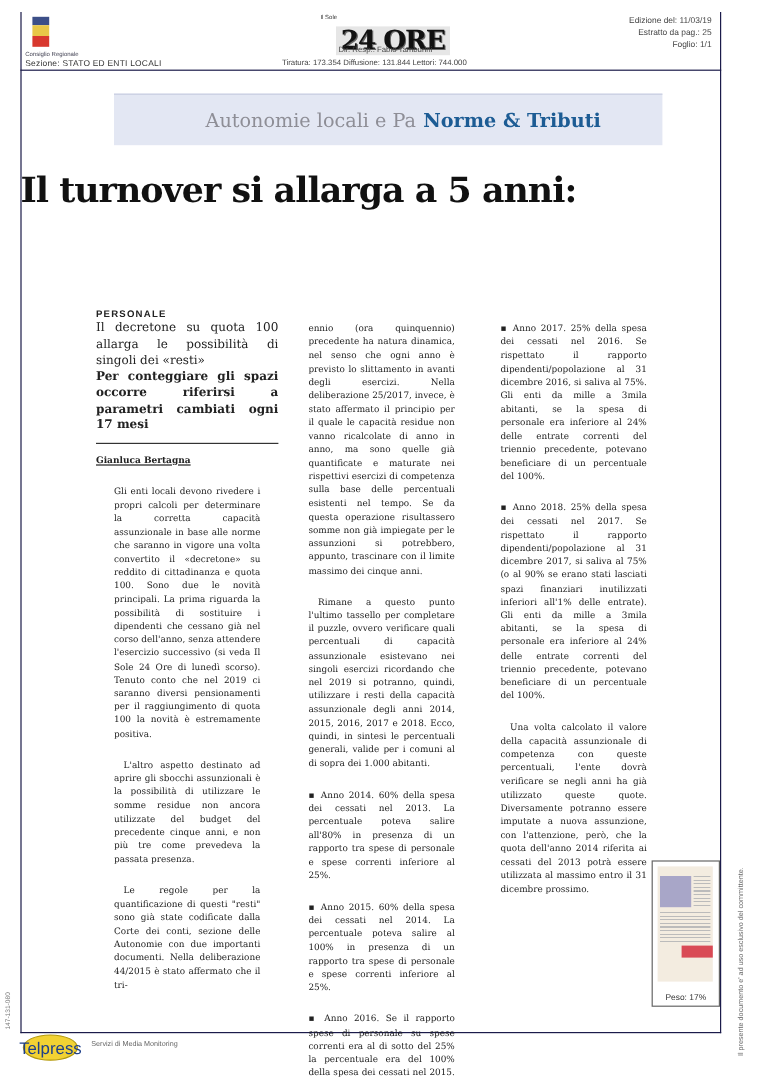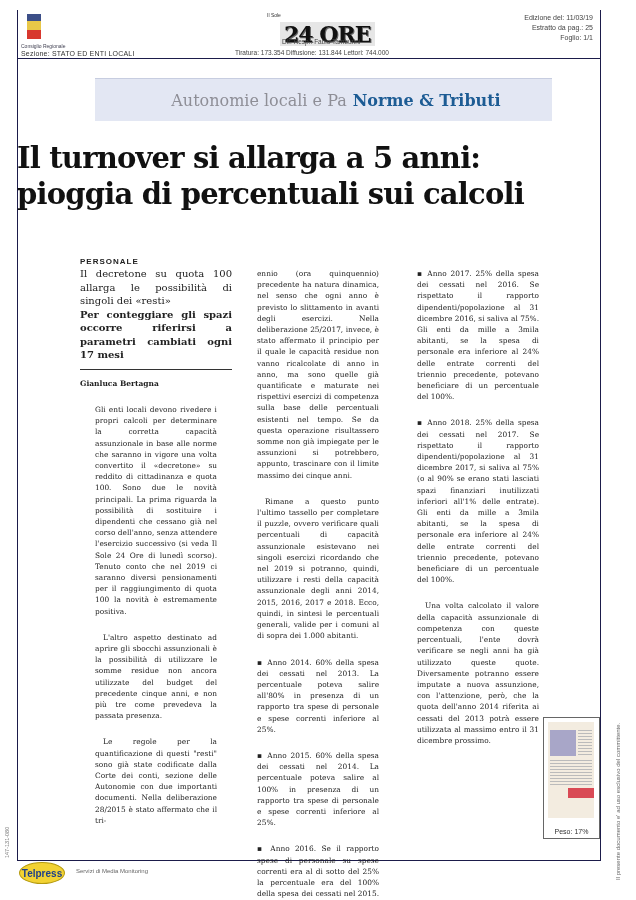--- a/index.html
+++ b/index.html
@@ -22,31 +22,31 @@
   .band .brand { font-family:"DejaVu Serif",serif; font-size:16px; font-weight:bold; color:#1d5c94; }
   .headline { position:absolute; left:17px; top:140px; width:580px; font-family:"DejaVu Serif",serif; font-weight:bold; font-size:29px; line-height:36px; color:#111; letter-spacing:-0.8px; }
   .headline div { white-space:nowrap; }
   .col { position:absolute; font-family:"DejaVu Serif",serif; font-size:7.4px; line-height:11.2px; color:#222; text-align:justify; }
   .col p { margin:15px; }
   .col p.ind { text-indent:8px; }
   .kicker { font-family:"Liberation Sans",sans-serif; font-weight:bold; font-size:8px; letter-spacing:1px; color:#222; }
   .subhead { font-family:"DejaVu Serif",serif; font-size:10px; line-height:13.5px; color:#222; }
   .subhead.bold { font-weight:bold; }
   .rule { height:1px; background:#333; margin:7px 0 8px 0; }
-  .byline { font-family:"DejaVu Serif",serif; font-weight:bold; font-size:7.5px; color:#222; margin-bottom:12px; }
+  .byline { font-family:"DejaVu Serif",serif; font-weight:bold; font-size:7.5px; color:#222; margin-bottom:12px;text-decoration:underline; }
   .thumb { position:absolute; left:543px; top:717px; width:55px; height:120px; border:1px solid #666; background:#fff; }
   .thumb .pg { position:absolute; left:4px; top:4px; width:46px; height:96px; background:#f3ece0; }
   .thumb .blk1 { position:absolute; left:2px; top:8px; width:26px; height:26px; background:#a8a6c8; }
   .thumb .red { position:absolute; left:20px; top:66px; width:26px; height:10px; background:#d94a55; }
   .thumb .lines { position:absolute; left:2px; top:38px; width:42px; height:26px; background:repeating-linear-gradient(#bbb 0 1px, transparent 1px 3px); }
   .thumb .lines2 { position:absolute; left:30px; top:8px; width:14px; height:26px; background:repeating-linear-gradient(#bbb 0 1px, transparent 1px 3px); }
   .thumb .peso { position:absolute; left:0; width:100%; bottom:3px; text-align:center; font-family:"Liberation Sans",sans-serif; font-size:7px; color:#333; }
   .vtext { position:absolute; left:615px; top:880px; transform-origin:left top; transform:rotate(-90deg); font-family:"Liberation Sans",sans-serif; font-size:6px; color:#666; white-space:nowrap; }
   .vcode { position:absolute; left:4px; top:858px; transform-origin:left top; transform:rotate(-90deg); font-family:"Liberation Sans",sans-serif; font-size:5.5px; color:#777; white-space:nowrap; }
-  .telpress { position:absolute; left:19px; top:862px; width:44px; height:20px; border-radius:50%; background:#f2d233; border:1px solid #b49a10; display:flex; align-items:center; justify-content:center; font-family:"Liberation Sans",sans-serif; font-weight:bold; font-size:10px; color:#1d3f8a; }
+  .telpress { position:absolute; left:19px; top:862px; width:44px; height:20px; border-radius:50%; background:#f2d233; border:1px solid #b49a10; display:flex; align-items:center; justify-content:center; font-family:"Liberation Sans",sans-serif; font-weight:normal; font-size:14px; color:#1d3f8a; }
   .tel-sub { position:absolute; left:76px; top:868px; font-family:"Liberation Sans",sans-serif; font-size:6px; color:#666; }
 </style>
 </head>
 <body>
 
 <div class="frame"></div>
 
 <div class="hdr">
   <div class="crest">
       <div class="b1"></div>
@@ -66,32 +66,31 @@
   </div>
 </div>
 
 <div class="band">
   <span class="sec">Autonomie locali e Pa</span>
   <span class="brand">Norme &amp; Tributi</span>
 </div>
 
 <div class="headline">
   <div>Il turnover si allarga a 5 anni:</div>
-  <div>pioggia di percentuali sui calcoli</div>
 </div>
 
 <div class="col" style="left:80px; top:256px; width:152px;">
   <div class="kicker">PERSONALE</div>
   <div class="subhead">Il decretone su quota 100 allarga le possibilità di singoli dei «resti»</div>
   <div class="subhead bold">Per conteggiare gli spazi occorre riferirsi a parametri cambiati ogni 17 mesi</div>
   <div class="rule"></div>
   <div class="byline">Gianluca Bertagna</div>
   <p>Gli enti locali devono rivedere i propri calcoli per determinare la corretta capacità assunzionale in base alle norme che saranno in vigore una volta convertito il «decretone» su reddito di cittadinanza e quota 100. Sono due le novità principali. La prima riguarda la possibilità di sostituire i dipendenti che cessano già nel corso dell'anno, senza attendere l'esercizio successivo (si veda Il Sole 24 Ore di lunedì scorso). Tenuto conto che nel 2019 ci saranno diversi pensionamenti per il raggiungimento di quota 100 la novità è estremamente positiva.</p>
   <p class="ind" style="margin-top:4px;">L'altro aspetto destinato ad aprire gli sbocchi assunzionali è la possibilità di utilizzare le somme residue non ancora utilizzate del budget del precedente cinque anni, e non più tre come prevedeva la passata presenza.</p>
-  <p class="ind">Le regole per la quantificazione di questi "resti" sono già state codificate dalla Corte dei conti, sezione delle Autonomie con due importanti documenti. Nella deliberazione 28/2015 è stato affermato che il tri-</p>
+  <p class="ind">Le regole per la quantificazione di questi "resti" sono già state codificate dalla Corte dei conti, sezione delle Autonomie con due importanti documenti. Nella deliberazione 44/2015 è stato affermato che il tri-</p>
 </div>
 
 <div class="col" style="left:242px; top:253px; width:152px;">
   <p>ennio (ora quinquennio) precedente ha natura dinamica, nel senso che ogni anno è previsto lo slittamento in avanti degli esercizi. Nella deliberazione 25/2017, invece, è stato affermato il principio per il quale le capacità residue non vanno ricalcolate di anno in anno, ma sono quelle già quantificate e maturate nei rispettivi esercizi di competenza sulla base delle percentuali esistenti nel tempo. Se da questa operazione risultassero somme non già impiegate per le assunzioni si potrebbero, appunto, trascinare con il limite massimo dei cinque anni.</p>
   <p class="ind" style="margin-top:3px;">Rimane a questo punto l'ultimo tassello per completare il puzzle, ovvero verificare quali percentuali di capacità assunzionale esistevano nei singoli esercizi ricordando che nel 2019 si potranno, quindi, utilizzare i resti della capacità assunzionale degli anni 2014, 2015, 2016, 2017 e 2018. Ecco, quindi, in sintesi le percentuali generali, valide per i comuni al di sopra dei 1.000 abitanti.</p>
   <p>▪ Anno 2014. 60% della spesa dei cessati nel 2013. La percentuale poteva salire all'80% in presenza di un rapporto tra spese di personale e spese correnti inferiore al 25%.</p>
   <p>▪ Anno 2015. 60% della spesa dei cessati nel 2014. La percentuale poteva salire al 100% in presenza di un rapporto tra spese di personale e spese correnti inferiore al 25%.</p>
   <p>▪ Anno 2016. Se il rapporto spese di personale su spese correnti era al di sotto del 25% la percentuale era del 100% della spesa dei cessati nel 2015. In caso di risposta negativa, gli enti sopra i 10mila abitanti avevano un turnover al 25%. Gli enti da mille a 10mila abitanti, se rispettavano il parametro dipendenti/popolazione al 31 dicembre 2015, potevano salire fino al 75%.</p>
 </div>
 

